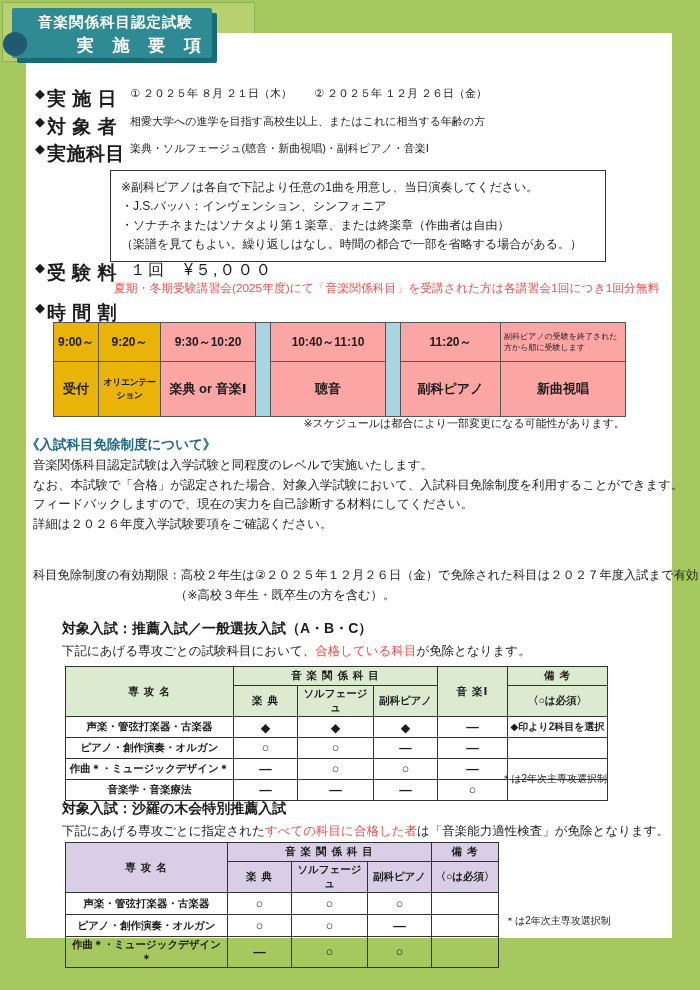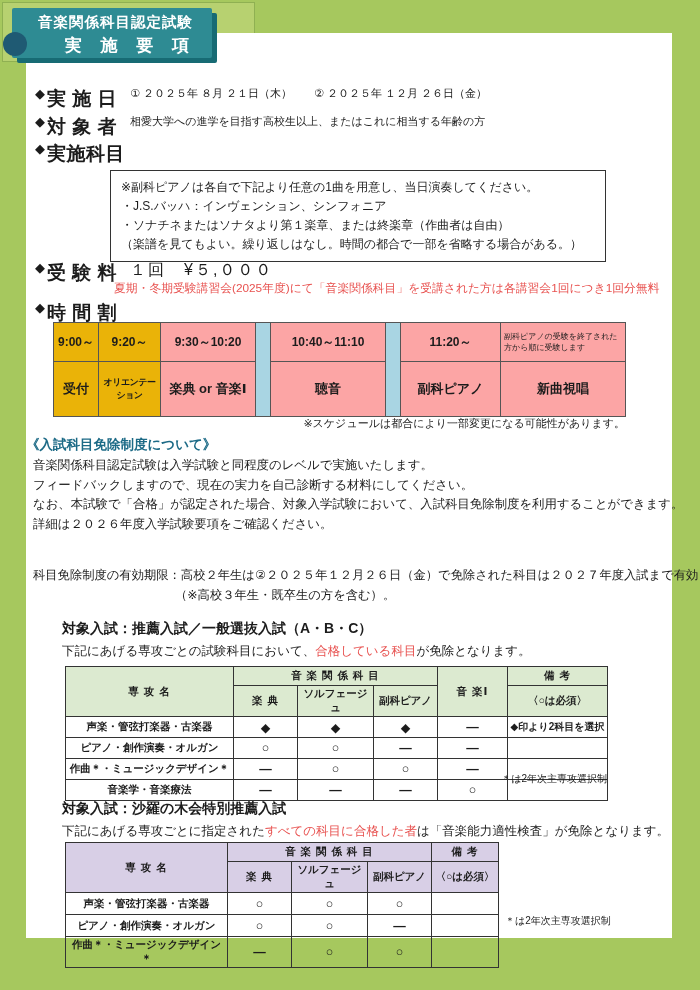--- a/index.html
+++ b/index.html
@@ -8,21 +8,21 @@
     background:#a6c85e;
     font-family:"Liberation Sans","DejaVu Sans",sans-serif;
     color:#1c1c1c;
   }
   .deco-rect{position:absolute;left:2px;top:2px;width:251px;height:58px;
     background:#b7d170;border:1px solid #8fb052;}
   .white-content{position:absolute;left:26px;top:33px;width:646px;height:905px;background:#ffffff;}
   .title-shadow{position:absolute;left:17px;top:13px;width:200px;height:50px;background:#176b74;border-radius:2px;}
   .title-box{position:absolute;left:12px;top:8px;width:200px;height:50px;background:#2e8b93;border-radius:2px;color:#fff;}
   .title-line1{font-size:14.5px;font-weight:bold;letter-spacing:1px;padding:5px 0 0 26px;white-space:nowrap;}
-  .title-line2{font-size:17px;font-weight:bold;letter-spacing:7px;text-align:right;padding:2px 16px 0 0;white-space:nowrap;}
+  .title-line2{font-size:17px;font-weight:bold;letter-spacing:7px;text-align:right;padding:2px 4px 0 0;white-space:nowrap;}
   .title-circle{position:absolute;left:3px;top:32px;width:24px;height:24px;border-radius:50%;background:#1f5a73;}
 
   
   .abs{position:absolute;}
   .info-row{display:flex;white-space:nowrap;}
   .diamond{font-size:13px;font-weight:bold;margin-right:2px;}
   .info-label{font-weight:bold;font-size:19px;width:74px;flex:none;letter-spacing:.5px;}
   .info-value{font-size:11px;padding-left:9px;}
 
   .note-box{border:1px solid #333;padding:7px 10px;font-size:12px;line-height:19px;white-space:nowrap;}
@@ -75,20 +75,21 @@
     <span class="info-value">① ２０２５年 ８月 ２１日（木）　　② ２０２５年 １２月 ２６日（金）</span>
   </div>
   <div class="abs info-row" style="left:9px;top:81px;">
     <span class="diamond">◆</span>
     <span class="info-label">対 象 者</span>
     <span class="info-value">相愛大学への進学を目指す高校生以上、またはこれに相当する年齢の方</span>
   </div>
   <div class="abs info-row" style="left:9px;top:108px;">
     <span class="diamond">◆</span>
     <span class="info-label">実施科目</span>
+    <span class="info-value">楽典・ソルフェージュ(聴音・新曲視唱)・副科ピアノ・音楽Ⅰ</span>
   </div>
 
   <div class="abs note-box" style="left:84px;top:137px;width:474px;">
     <div>※副科ピアノは各自で下記より任意の1曲を用意し、当日演奏してください。</div>
     <div>・J.S.バッハ：インヴェンション、シンフォニア</div>
     <div>・ソナチネまたはソナタより第１楽章、または終楽章（作曲者は自由）</div>
     <div>（楽譜を見てもよい。繰り返しはなし。時間の都合で一部を省略する場合がある。）</div>
   </div>
 
   <div class="abs info-row" style="left:9px;top:227px;">
@@ -132,22 +133,22 @@
       <td class="y">副科ピアノ</td>
       <td class="y">新曲視唱</td>
     </tr>
   </tbody>
     </table>
   <div class="abs schedule-note" style="left:0;top:383px;width:599px;">※スケジュールは都合により一部変更になる可能性があります。</div>
 
   <div class="abs exemption-heading" style="left:0;top:403px;">《入試科目免除制度について》</div>
   <div class="abs para" style="left:7px;top:423px;">
     <div>音楽関係科目認定試験は入学試験と同程度のレベルで実施いたします。</div>
+    <div>なお、本試験で「合格」が認定された場合、対象入学試験において、入試科目免除制度を利用することができます。</div>
     <div>フィードバックしますので、現在の実力を自己診断する材料にしてください。</div>
-    <div>なお、本試験で「合格」が認定された場合、対象入学試験において、入試科目免除制度を利用することができます。</div>
     <div>詳細は２０２６年度入学試験要項をご確認ください。</div>
   </div>
   <div class="abs validity" style="left:7px;top:532px;">
     <div>科目免除制度の有効期限：高校２年生は②２０２５年１２月２６日（金）で免除された科目は２０２７年度入試まで有効</div>
     <div class="indent">（※高校３年生・既卒生の方を含む）。</div>
   </div>
 
   <div class="abs sec-heading" style="left:36px;top:587px;">対象入試：推薦入試／一般選抜入試（A・B・C）</div>
   <div class="abs sec-desc" style="left:36px;top:610px;">
     <span>下記にあげる専攻ごとの試験科目において、</span><span class="red">合格している科目</span><span>が免除となります。</span>

